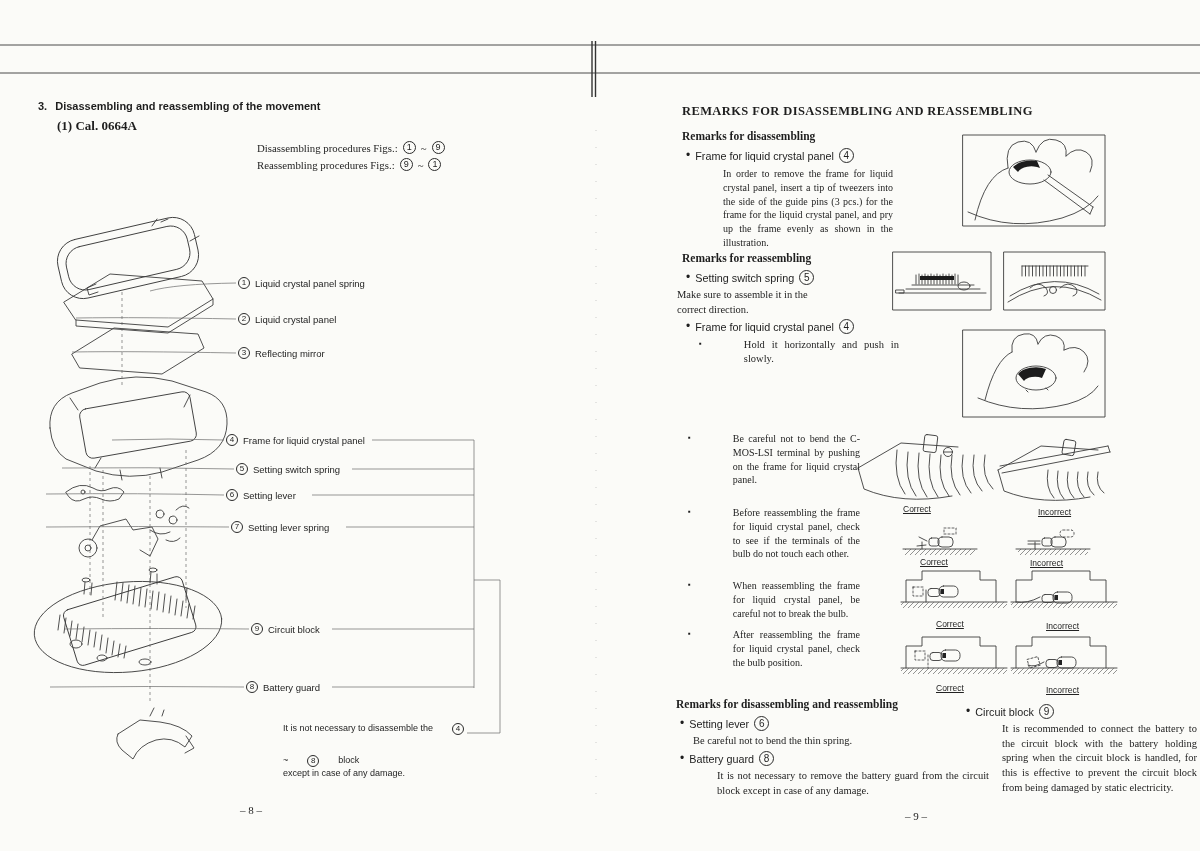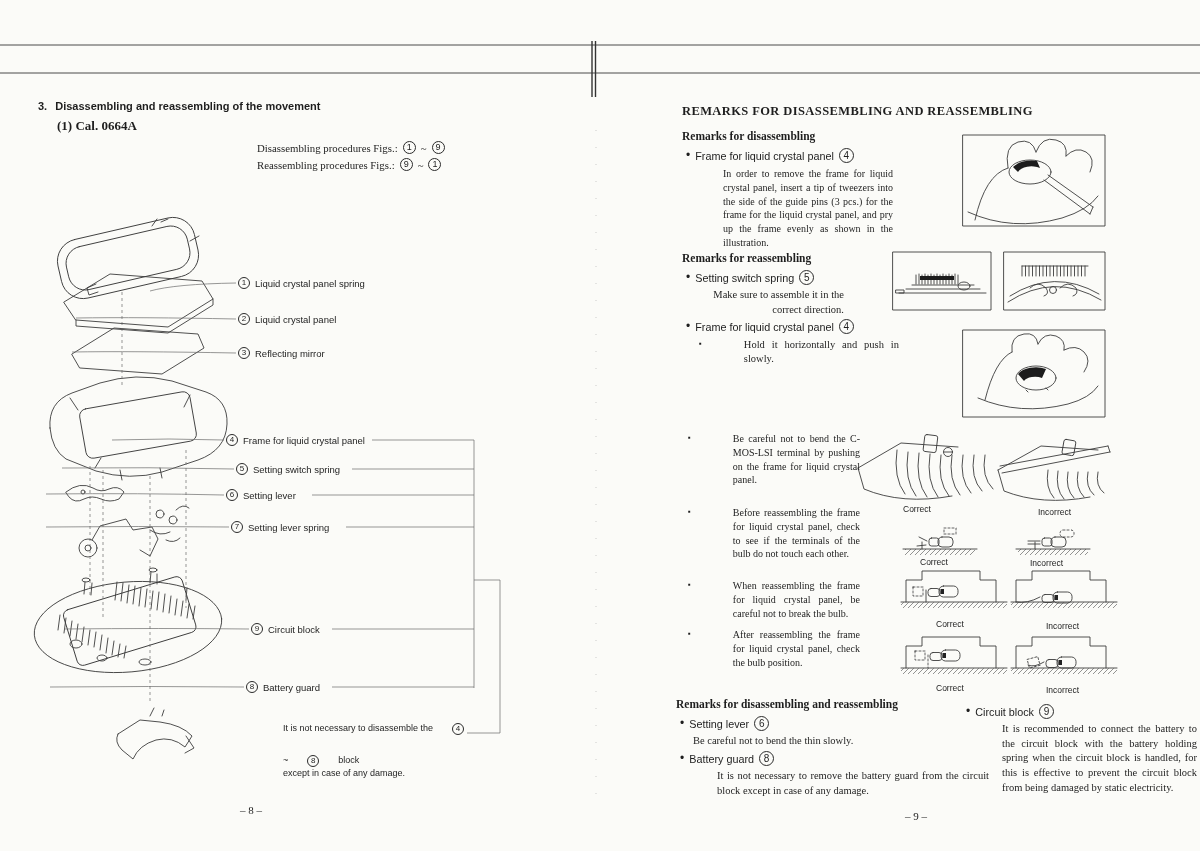--- a/index.html
+++ b/index.html
@@ -31,21 +31,21 @@
              font-size:10.8px;height:17px;}
   .bh{display:flex;align-items:center;gap:5px;white-space:nowrap;
       font-family:"Liberation Sans", sans-serif;font-size:10.8px;}
   .dotm{font-size:12px;line-height:1;transform:translateY(-1px);}
   .sqm{font-size:8px;line-height:1.5;margin-right:6px;}
   .bullet{position:absolute;display:flex;z-index:2;}
   .btxt{font-size:10px;line-height:1.38;text-align:justify;padding-left:36px;}
   .body10{font-size:10px;line-height:1.38;}
   .body105{font-size:10.5px;line-height:1.4;}
   .ci-label{position:absolute;z-index:2;font-family:"Liberation Sans", sans-serif;
-            font-size:8.5px;color:#222;}
+            font-size:8.5px;color:#222;text-decoration:underline;}
   .note{font-family:"Liberation Sans", sans-serif;font-size:9px;line-height:1.45;}
   .sech{font-size:11.5px;font-weight:bold;}
 </style>
 </head>
 <body>
 
 <div class="canvas">
 
   <svg class="art" width="1200" height="851" viewBox="0 0 1200 851">
     <defs>
@@ -329,21 +329,21 @@
     </div>
     <div class="abs txt serif body10 just" style="left:699px;top:167px;width:170px;">In order to remove the frame for liquid crystal panel, insert a tip of tweezers into the side of the guide pins (3 pcs.) for the frame for the liquid crystal panel, and pry up the frame evenly as shown in the illustration.</div>
 
     <div class="abs txt serif sech" style="left:682px;top:252px;">Remarks for reassembling</div>
 
     <div class="abs txt bh" style="left:686px;top:270px;">
       <span class="dotm">•</span>
       <span>Setting switch spring</span>
       <span class="circ c15">5</span>
     </div>
-    <div class="abs txt serif body105" style="left:699px;top:288px;width:145px;text-align:right;">Make sure to assemble it in the correct direction.</div>
+    <div class="abs txt serif body105" style="left:677px;top:288px;width:145px;">Make sure to assemble it in the correct direction.</div>
 
     <div class="abs txt bh" style="left:686px;top:319px;">
       <span class="dotm">•</span>
       <span>Frame for liquid crystal panel</span>
       <span class="circ c15">4</span>
     </div>
     <div class="bullet" style="left:699px;top:338px;width:200px;">
       <span class="sqm">▪</span>
       <div class="btxt" style="font-size:10.5px;">Hold it horizontally and push in slowly.</div>
     </div>
@@ -376,21 +376,21 @@
     <div class="ci-label" style="left:936px;top:683px;">Correct</div>
     <div class="ci-label" style="left:1046px;top:685px;">Incorrect</div>
 
     <div class="abs txt serif sech" style="left:676px;top:698px;">Remarks for disassembling and reassembling</div>
 
     <div class="abs txt bh" style="left:680px;top:716px;">
       <span class="dotm">•</span>
       <span>Setting lever</span>
       <span class="circ c15">6</span>
     </div>
-    <div class="abs txt serif body105" style="left:693px;top:734px;width:250px;">Be careful not to bend the thin slowly.</div>
+    <div class="abs txt serif body105" style="left:693px;top:734px;width:250px;">Be careful not to bend the thin spring.</div>
 
     <div class="abs txt bh" style="left:680px;top:751px;">
       <span class="dotm">•</span>
       <span>Battery guard</span>
       <span class="circ c15">8</span>
     </div>
     <div class="abs txt serif body105 just" style="left:693px;top:769px;width:272px;">It is not necessary to remove the battery guard from the circuit block except in case of any damage.</div>
 
     <div class="abs txt bh" style="left:966px;top:704px;">
       <span class="dotm">•</span>

